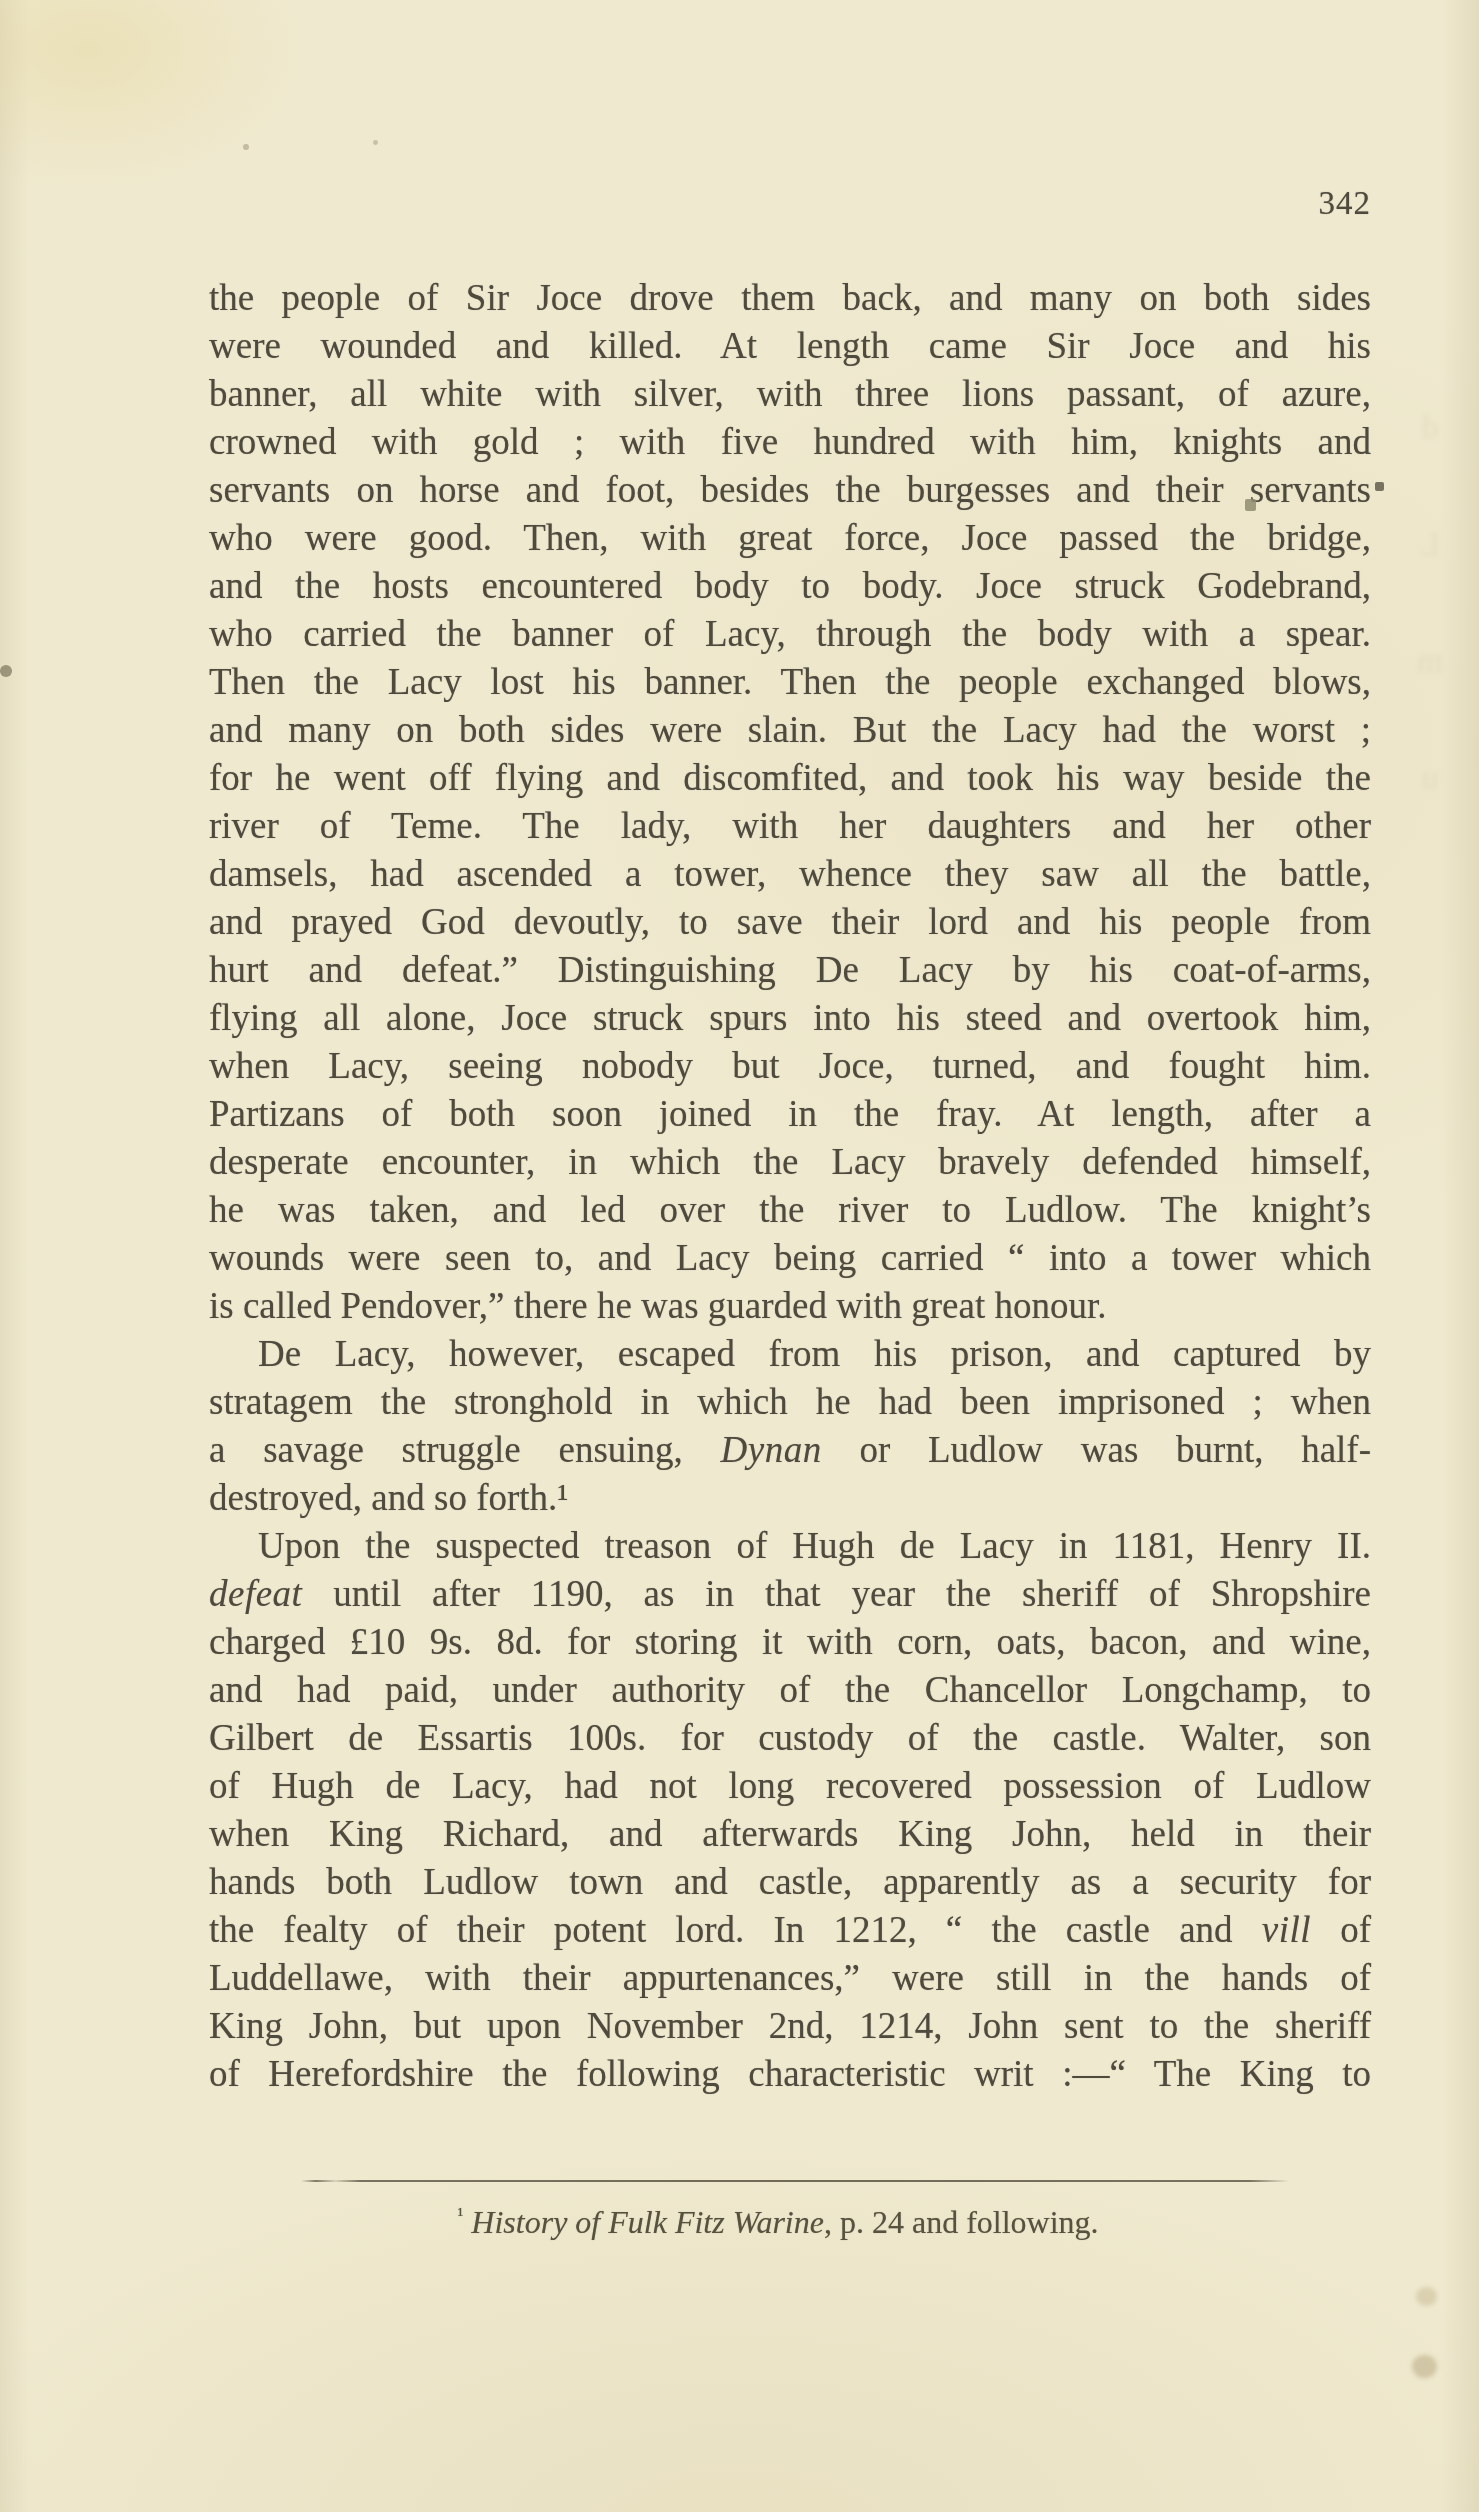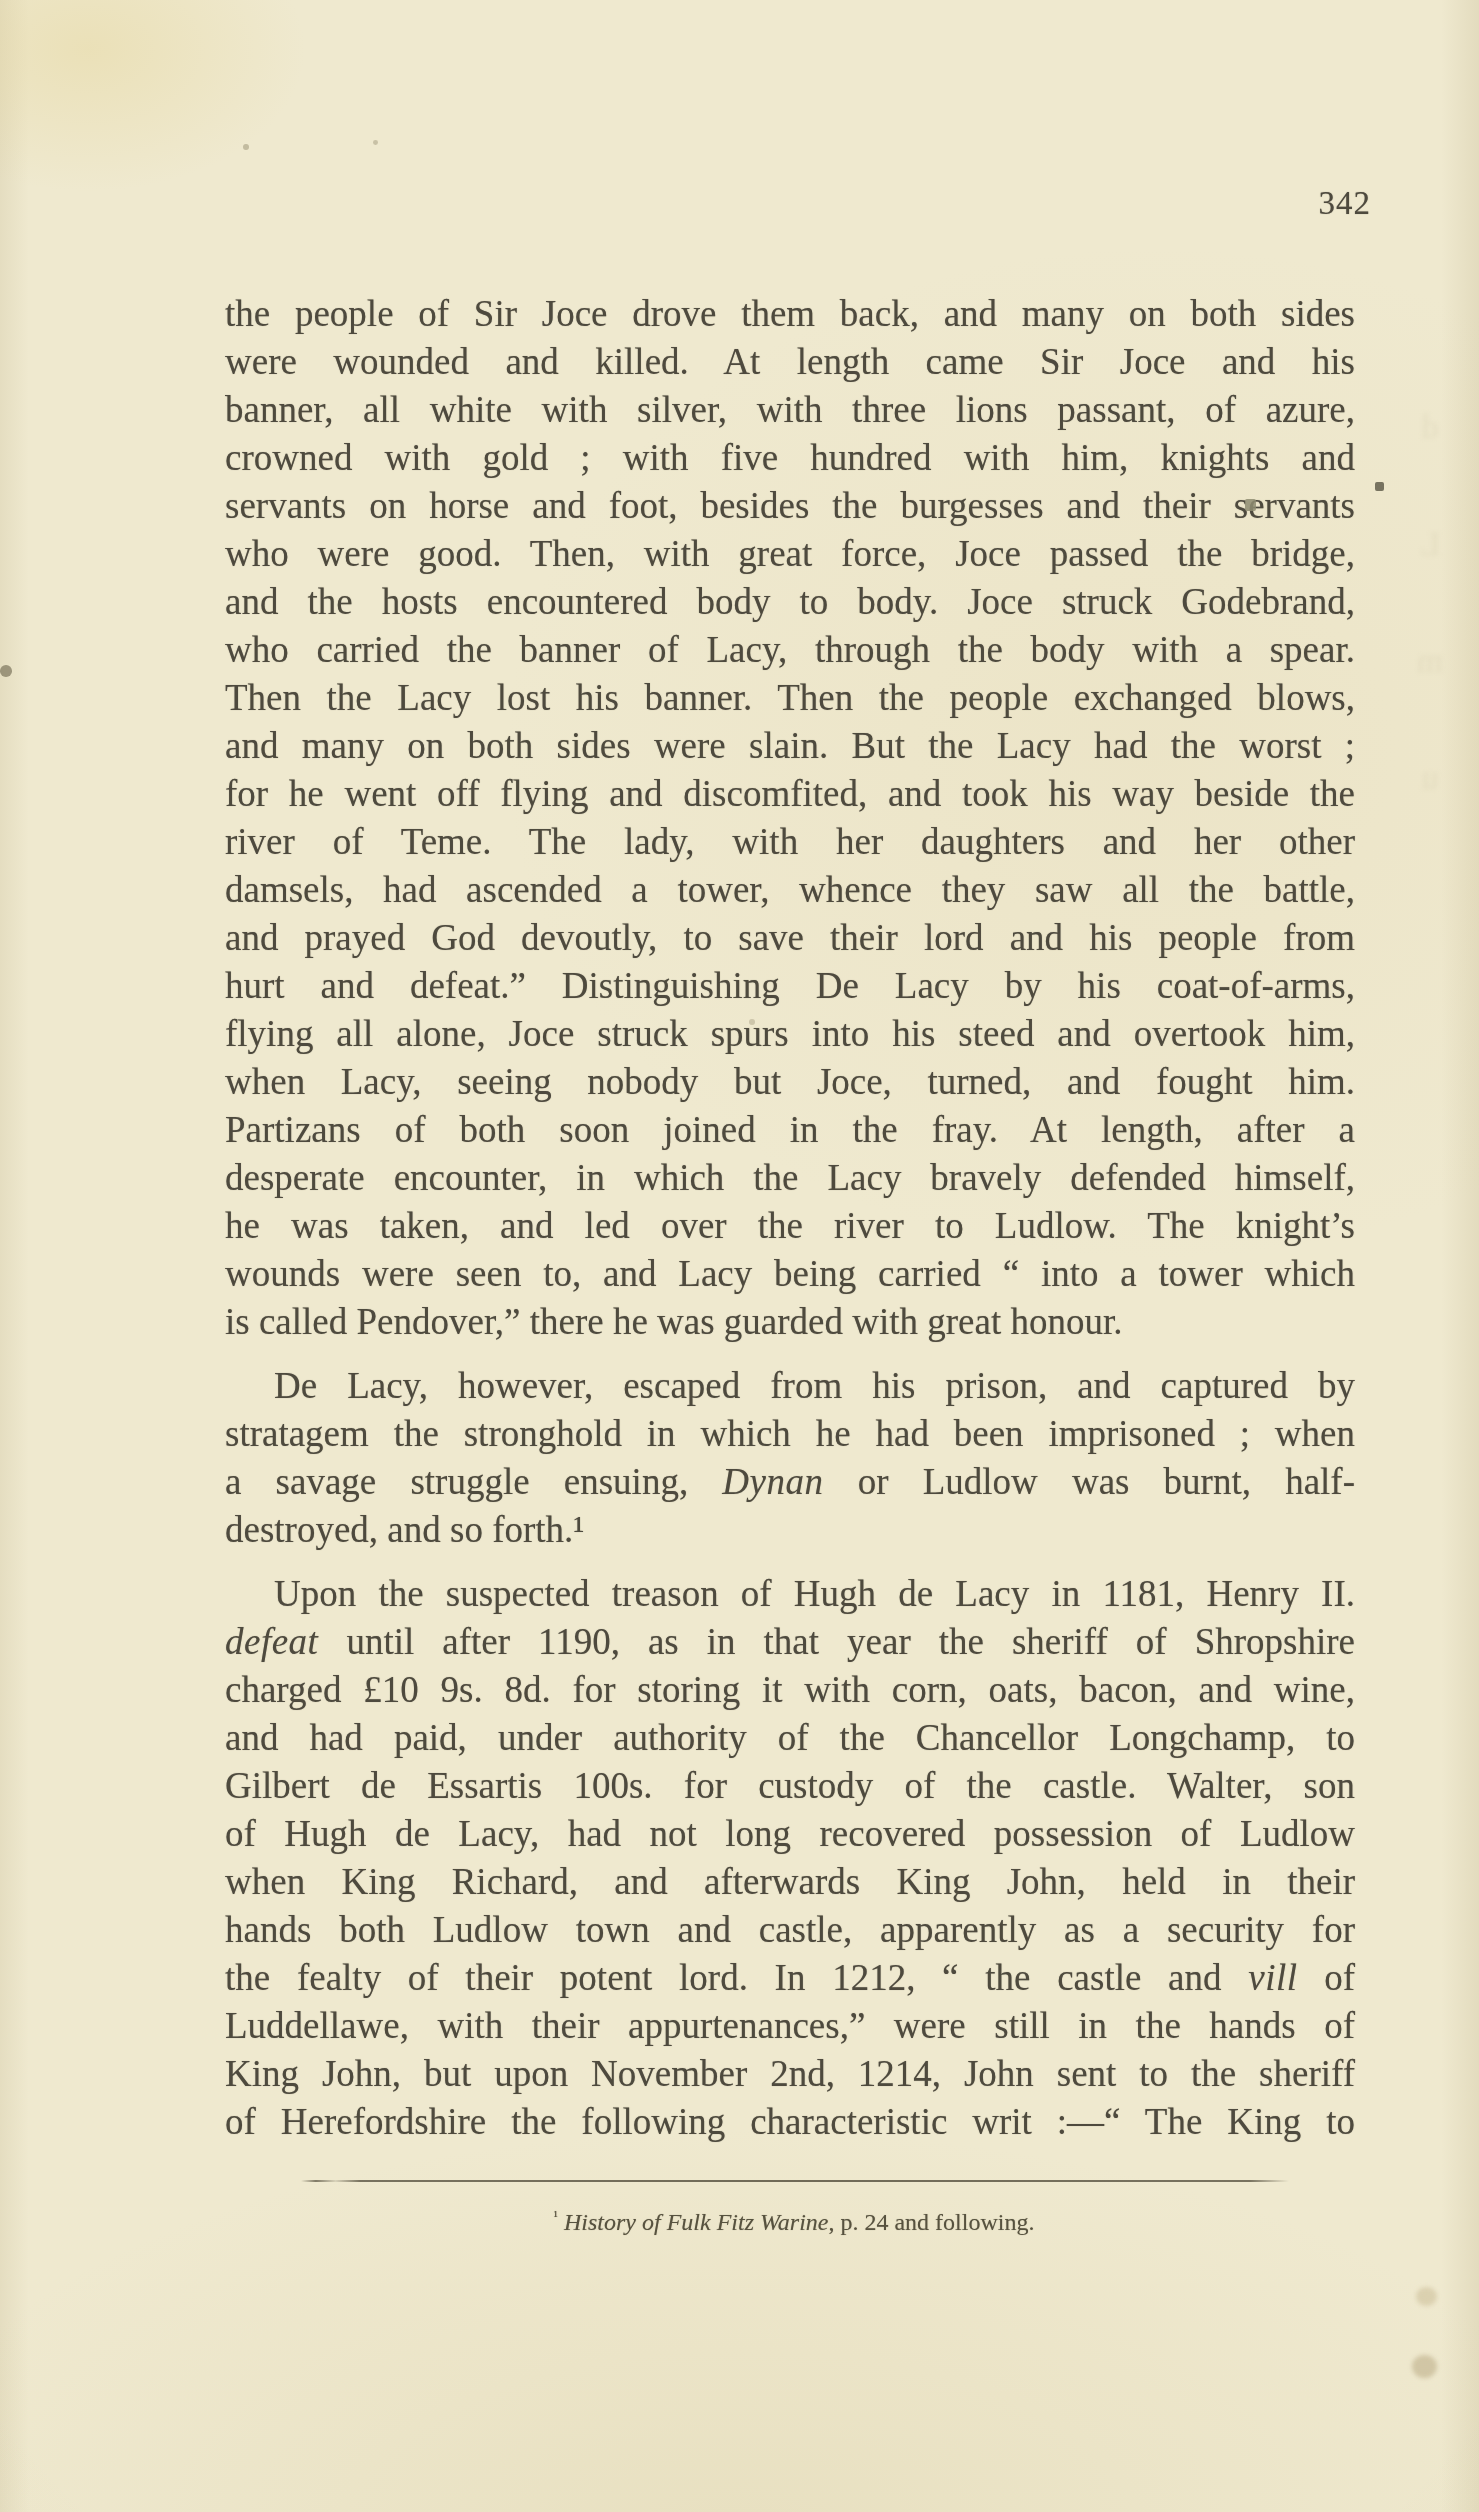--- a/index.html
+++ b/index.html
@@ -32,41 +32,41 @@
     font-size:33px;line-height:37px;
     letter-spacing:1px;
     text-shadow:0 0 1px rgba(78,74,62,0.5);
   }
   .body-text{
     position:absolute;
     top:274px;left:209px;width:1162px;
     font-size:37px;line-height:48px;
     text-shadow:0 0 1px rgba(78,74,62,0.45);
   }
-  .para{margin:16px;}
+  .para{margin:0;}
   .line{
     text-align:justify;
     text-align-last:justify;
   }
   .line.endline{text-align-last:left;}
   .line.indent{text-indent:49px;}
   .line i{letter-spacing:0.5px;}
   .footnote-rule{
     position:absolute;
     top:2180px;left:301px;width:988px;height:1.9px;
     background:linear-gradient(90deg,
       rgba(90,84,66,0) 0%, rgba(90,84,66,0.75) 1.5%, rgba(90,84,66,0.15) 3.5%,
       rgba(90,84,66,0.8) 6%, rgba(90,84,66,0.85) 50%, rgba(90,84,66,0.8) 96%,
       rgba(90,84,66,0) 100%);
   }
   .footnote{
     position:absolute;
-    top:2205px;left:213px;width:1162px;
+    top:2205px;left:197px;width:1162px;
     text-align:center;
-    font-size:24px;line-height:35px;
+    font-size:32px;line-height:35px;
     color:#57523f;
     text-shadow:0 0 1px rgba(87,82,63,0.45);
   }
   .footnote sup{font-size:0.62em;vertical-align:super;line-height:0;}
   
   .speck{position:absolute;border-radius:50%;}
   .speck-dot-servants{top:482px;left:1375px;width:8.8px;height:8.8px;background:rgba(98,94,76,0.85);border-radius:1.9px;}
   .speck-square-bridge{top:499px;left:1245px;width:10.7px;height:11.7px;background:rgba(142,140,113,0.85);border-radius:1.9px;}
   .speck-top-1{top:144px;left:243px;width:5.8px;height:5.8px;background:rgba(130,120,90,0.4);}
   .speck-top-2{top:140px;left:373px;width:4.9px;height:4.9px;background:rgba(130,120,90,0.35);}

